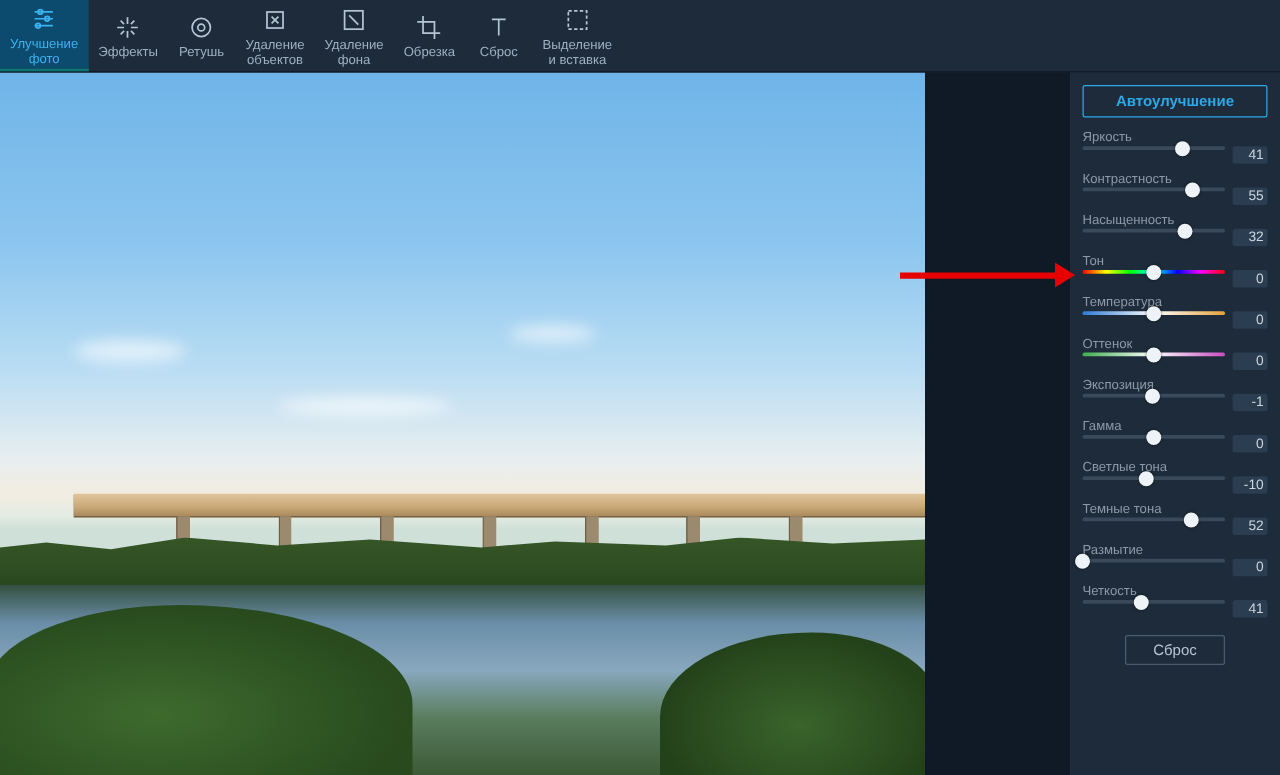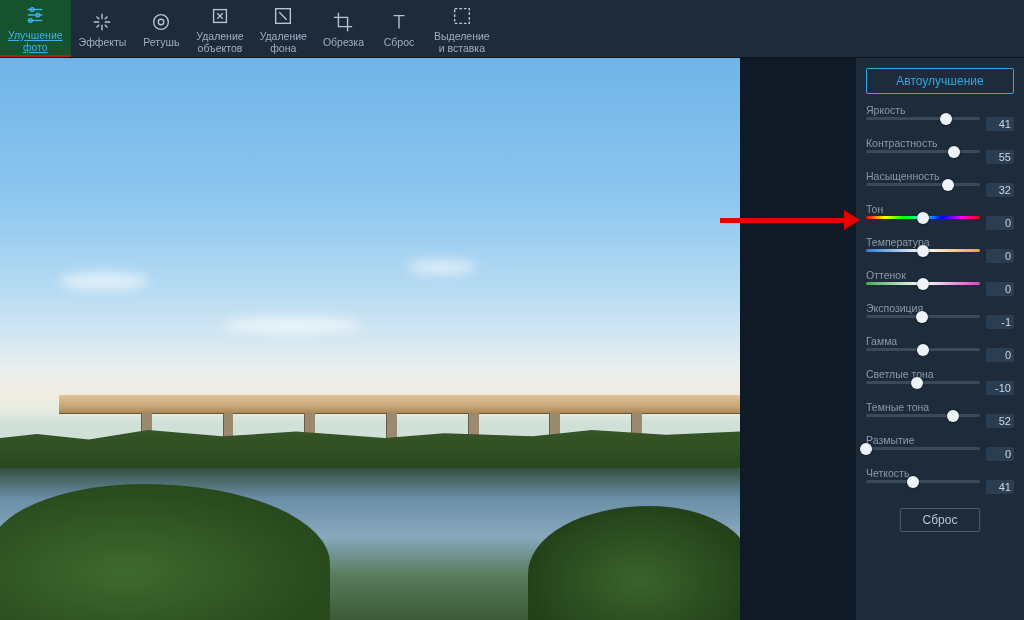--- a/index.html
+++ b/index.html
@@ -18,24 +18,23 @@
     border-bottom: 1px solid #0e1620;
   }
   .tool-left { display: flex; }
   .tool-right { margin-left: auto; display: flex; align-items: flex-start; padding-right: 4px; }
   .tool-item {
     display: flex; flex-direction: column; align-items: center; justify-content: center;
     padding: 6px 8px 4px 8px; min-width: 54px;
     cursor: pointer; font-size: 10.5px; color: #9fb0c3; text-align: center;
   }
   .tool-item.active {
-    background: #14532d;
-    border-bottom: 2px solid #b91c1c;
+    background: #0c4a6e;
+    border-bottom: 2px solid #0f766e;
     color: #3bb3ef;
-    text-decoration: underline;
   }
   .tool-icon { width: 22px; height: 22px; margin-bottom: 4px; display:flex; align-items:center; justify-content:center; }
   .tool-icon svg { stroke: #b6c5d4; fill: none; stroke-width: 1.5; }
   .tool-item.active .tool-icon svg { stroke: #3bb3ef; }
   .tool-label { line-height: 1.1; max-width: 68px; }
   .right-item { padding: 8px 10px 4px 10px; }
 
   .workspace {
     position: absolute; top: 58px; left: 0; bottom: 0; right: 168px;
     background: #0f1a26;
@@ -73,21 +72,21 @@
   .cloud { position:absolute; background:rgba(255,255,255,0.6); border-radius:50%; filter:blur(6px);}
 
   .panel {
     position: absolute; top: 58px; right: 0; bottom: 0; width: 168px;
     background: #1d2b3a; padding: 10px 10px 0 10px;
     font-size: 11px;
   }
   .auto-btn {
     width: 100%; height: 26px; border: 1px solid #2ea8e6; color: #2ea8e6;
     background: transparent; border-radius: 2px; font-size: 12px; cursor: pointer;
-    margin-bottom: 10px; font-weight: normal;
+    margin-bottom: 10px; font-weight: bold;
   }
   .slider-row { margin-bottom: 6px; }
   .slider-label { font-size: 10.5px; color: #8d99a6; margin-bottom: 1px; display:block;}
   .slider-track-wrap { display:flex; height:14px; }
   .track {
     position: relative; flex:1; height: 3px; border-radius:2px;
     background: #3a4a5a;
   }
   .track.grad-hue { background: linear-gradient(to right,#ff0000,#ffff00,#00ff00,#00ffff,#0000ff,#ff00ff,#ff0000);}
   .track.grad-temp { background: linear-gradient(to right,#2e7bd6,#ffffff,#e6a13a);}

